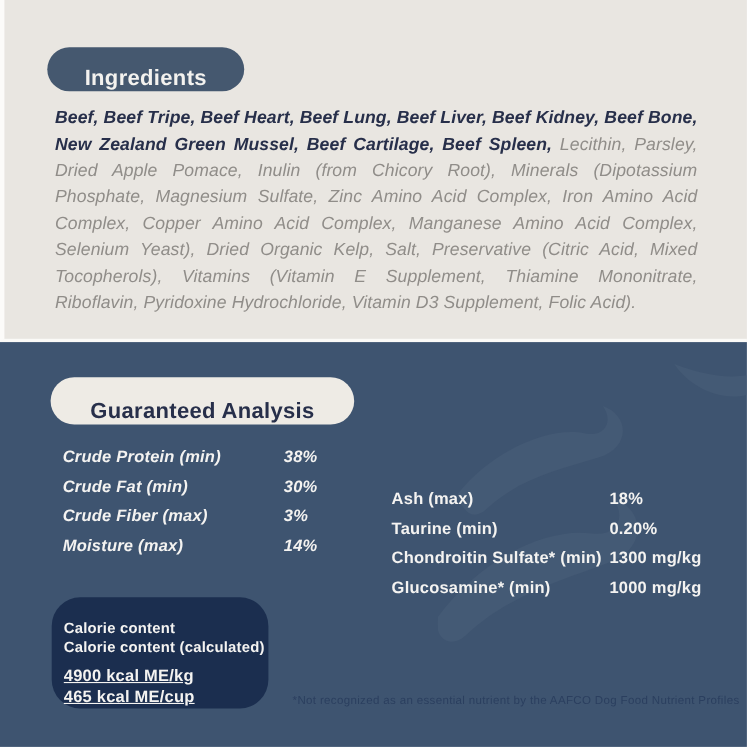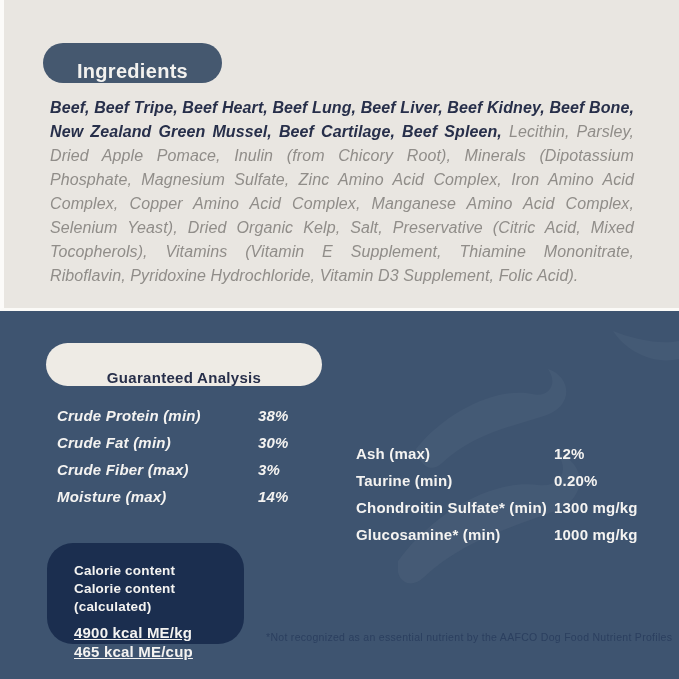--- a/index.html
+++ b/index.html
@@ -60,21 +60,21 @@
   .wave-decoration {
     position: absolute;
     left: 398px; top: 20px;
     pointer-events: none;
   }
   .ga-pill {
     left: 46px; top: 32px;
     width: 276px; height: 43px;
     background: #eeebe5;
     color: #272f4a;
-    font-size: 15px;
+    font-size: 20px;
     border-radius: 22px;
   }
   .ga-table {
     position: absolute;
     top: 91px;
     left: 0;
     width: 100%;
     color: #f4f3f1;
     font-size: 15px;
     font-weight: 700;
@@ -87,21 +87,21 @@
   .ga-value { position: absolute; top: 0; }
   .ga-col-left  .ga-value { left: 201px; }
   .ga-col-right .ga-value { left: 198px; }
 
   .calorie-box {
     position: absolute;
     left: 47px; top: 232px;
     width: 197px; height: 101px;
     background: #1b2e4f;
     border-radius: 26px;
-    padding: 19px 0 0 27px;
+    padding: 19px 0 0 11px;
     color: #f4f3f1;
     font-weight: 700;
     letter-spacing: 0.2px;
   }
   .calorie-group-1 { font-size: 13.5px; line-height: 18px; }
   .calorie-group-2 { font-size: 15px; line-height: 19px; margin-top: 7px; text-decoration: underline; }
 
   .footnote {
     position: absolute;
     left: 266px; top: 320px;
@@ -153,21 +153,21 @@
           <span class="ga-value">3%</span>
         </div>
         <div class="ga-row">
           <span class="ga-label">Moisture (max)</span>
           <span class="ga-value">14%</span>
         </div>
       </div>
       <div class="ga-col ga-col-right">
         <div class="ga-row">
           <span class="ga-label">Ash (max)</span>
-          <span class="ga-value">12%</span>
+          <span class="ga-value">18%</span>
         </div>
         <div class="ga-row">
           <span class="ga-label">Taurine (min)</span>
           <span class="ga-value">0.20%</span>
         </div>
         <div class="ga-row">
           <span class="ga-label">Chondroitin Sulfate* (min)</span>
           <span class="ga-value">1300 mg/kg</span>
         </div>
         <div class="ga-row">

